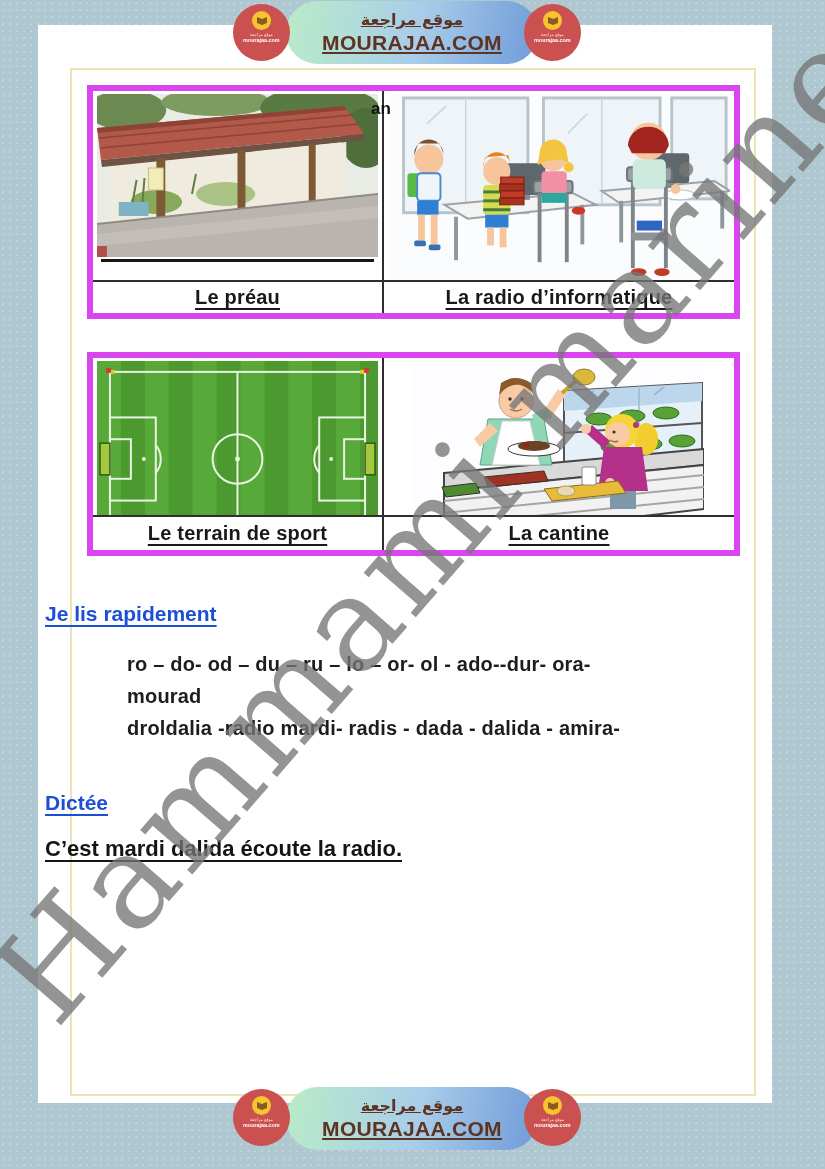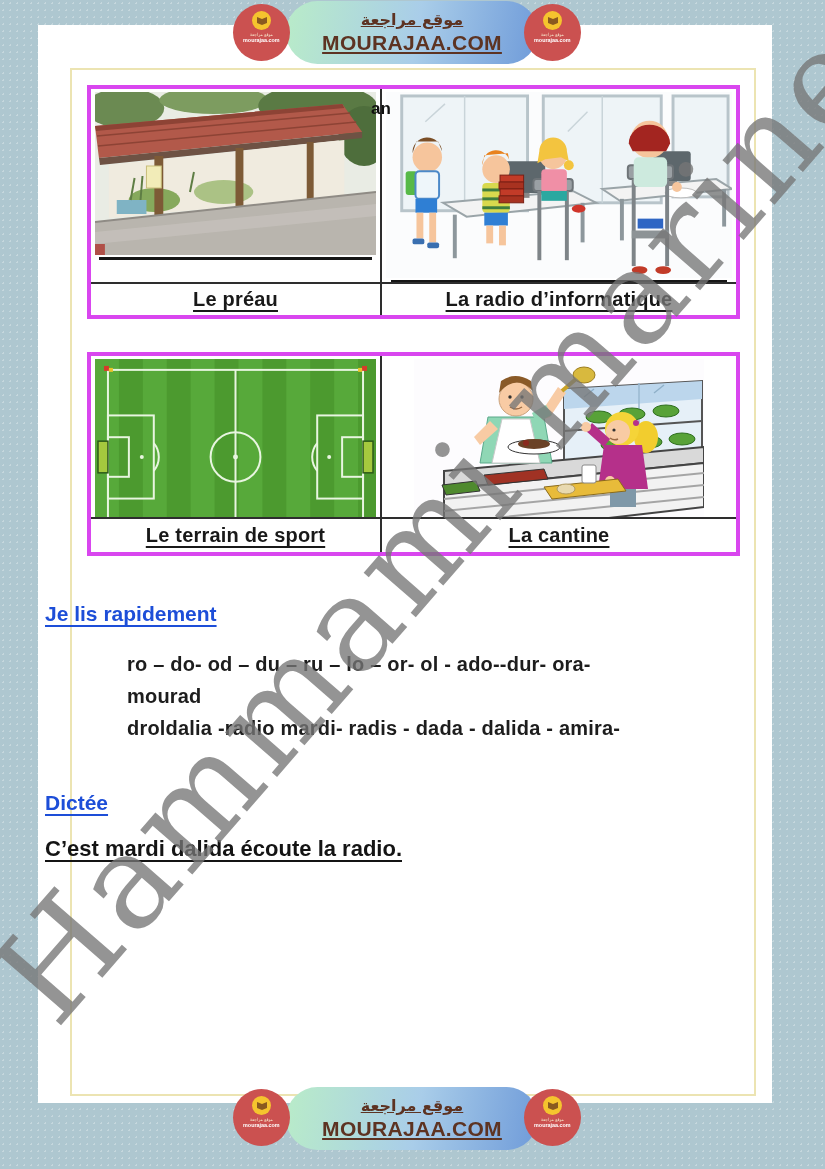--- a/index.html
+++ b/index.html
@@ -31,21 +31,21 @@
           display:flex; flex-direction:column; align-items:center; }
   .logo .badge { margin-top:7px; width:19px; height:19px; border-radius:50%; background:#f5c42e; display:flex; align-items:center; justify-content:center; }
   .logo .ar { font-size:5px; color:#f8ecd0; font-family:"DejaVu Sans",sans-serif; margin-top:1px; transform:scale(0.85); white-space:nowrap; }
   .logo .url { font-size:6px; color:#ffffff; font-weight:bold; transform:scale(0.9); white-space:nowrap; }
   .logo-h-left { left:233px; top:4px; }
   .logo-h-right { left:524px; top:4px; }
   .logo-f-left { left:233px; top:1089px; }
   .logo-f-right { left:524px; top:1089px; }
 
   
-  .gallery-table { position:absolute; left:87px; width:653px; border:4px solid #d946ef; display:grid;
+  .gallery-table { position:absolute; left:87px; width:653px; border:6px solid #d946ef; display:grid;
                    grid-template-columns:291px 1fr; background:#fff; z-index:3; }
   #table1 { top:85px;  height:234px; grid-template-rows:1fr 31px; }
   #table2 { top:352px; height:204px; grid-template-rows:1fr 33px; }
   .cell { position:relative; overflow:hidden; }
   .br { border-right:2px solid #2e2e2e; }
   .bb { border-bottom:2px solid #2e2e2e; }
   .img-cell { display:flex; flex-direction:column; align-items:center; padding:3px 4px 0; }
   .img-wrap { width:100%; line-height:0; }
   .img-wrap.narrow { width:290px; max-width:100%; }
   .img-wrap svg { display:block; width:100%; }

